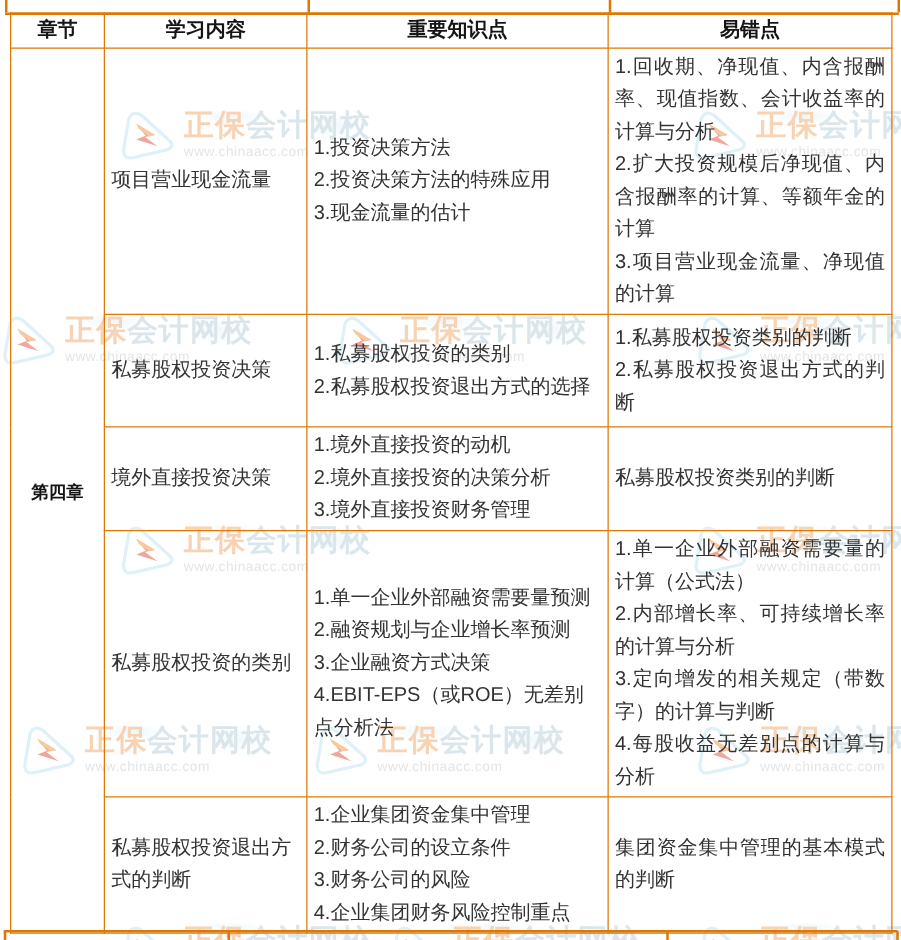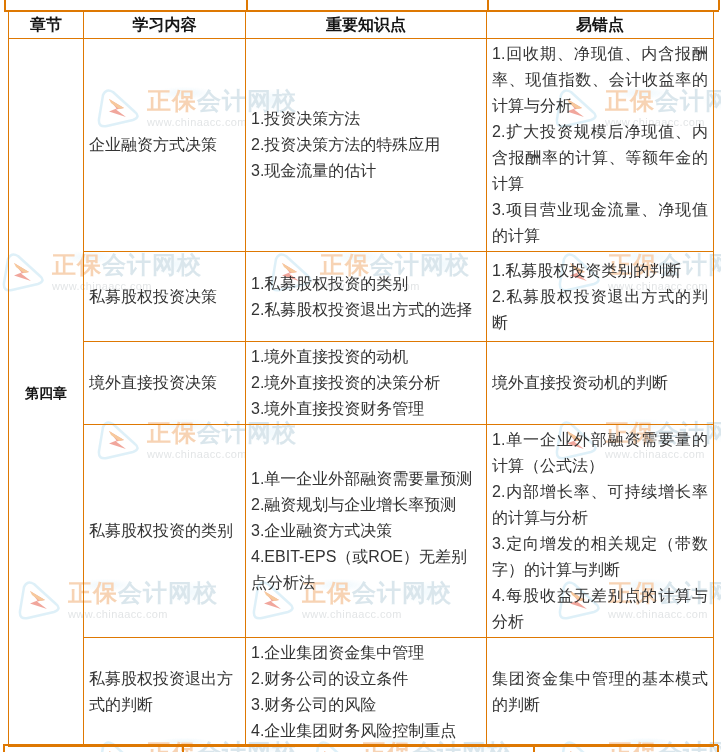--- a/index.html
+++ b/index.html
@@ -210,41 +210,41 @@
     </colgroup>
     <tbody>
         <tr style="height:28px">
       <th>章节</th>
       <th>学习内容</th>
       <th>重要知识点</th>
       <th>易错点</th>
     </tr>
     <tr style="height:211px">
       <td class="chapter" rowspan="5">第四章</td>
-      <td>企业融资方式决策</td>
+      <td>项目营业现金流量</td>
       <td class="cell-list">1.投资决策方法
 2.投资决策方法的特殊应用
 3.现金流量的估计</td>
       <td class="cell-list mistakes">1.回收期、净现值、内含报酬率、现值指数、会计收益率的计算与分析
 2.扩大投资规模后净现值、内含报酬率的计算、等额年金的计算
 3.项目营业现金流量、净现值的计算</td>
     </tr>
     <tr style="height:90px">
       <td>私募股权投资决策</td>
       <td class="cell-list">1.私募股权投资的类别
 2.私募股权投资退出方式的选择</td>
       <td class="cell-list mistakes">1.私募股权投资类别的判断
 2.私募股权投资退出方式的判断</td>
     </tr>
     <tr style="height:81px">
       <td>境外直接投资决策</td>
       <td class="cell-list">1.境外直接投资的动机
 2.境外直接投资的决策分析
 3.境外直接投资财务管理</td>
-      <td class="cell-list mistakes">境外直接投资动机的判断</td>
+      <td class="cell-list mistakes">私募股权投资类别的判断</td>
     </tr>
     <tr style="height:213px">
       <td>私募股权投资的类别</td>
       <td class="cell-list">1.单一企业外部融资需要量预测
 2.融资规划与企业增长率预测
 3.企业融资方式决策
 4.EBIT-EPS（或ROE）无差别点分析法</td>
       <td class="cell-list mistakes">1.单一企业外部融资需要量的计算（公式法）
 2.内部增长率、可持续增长率的计算与分析
 3.定向增发的相关规定（带数字）的计算与判断

